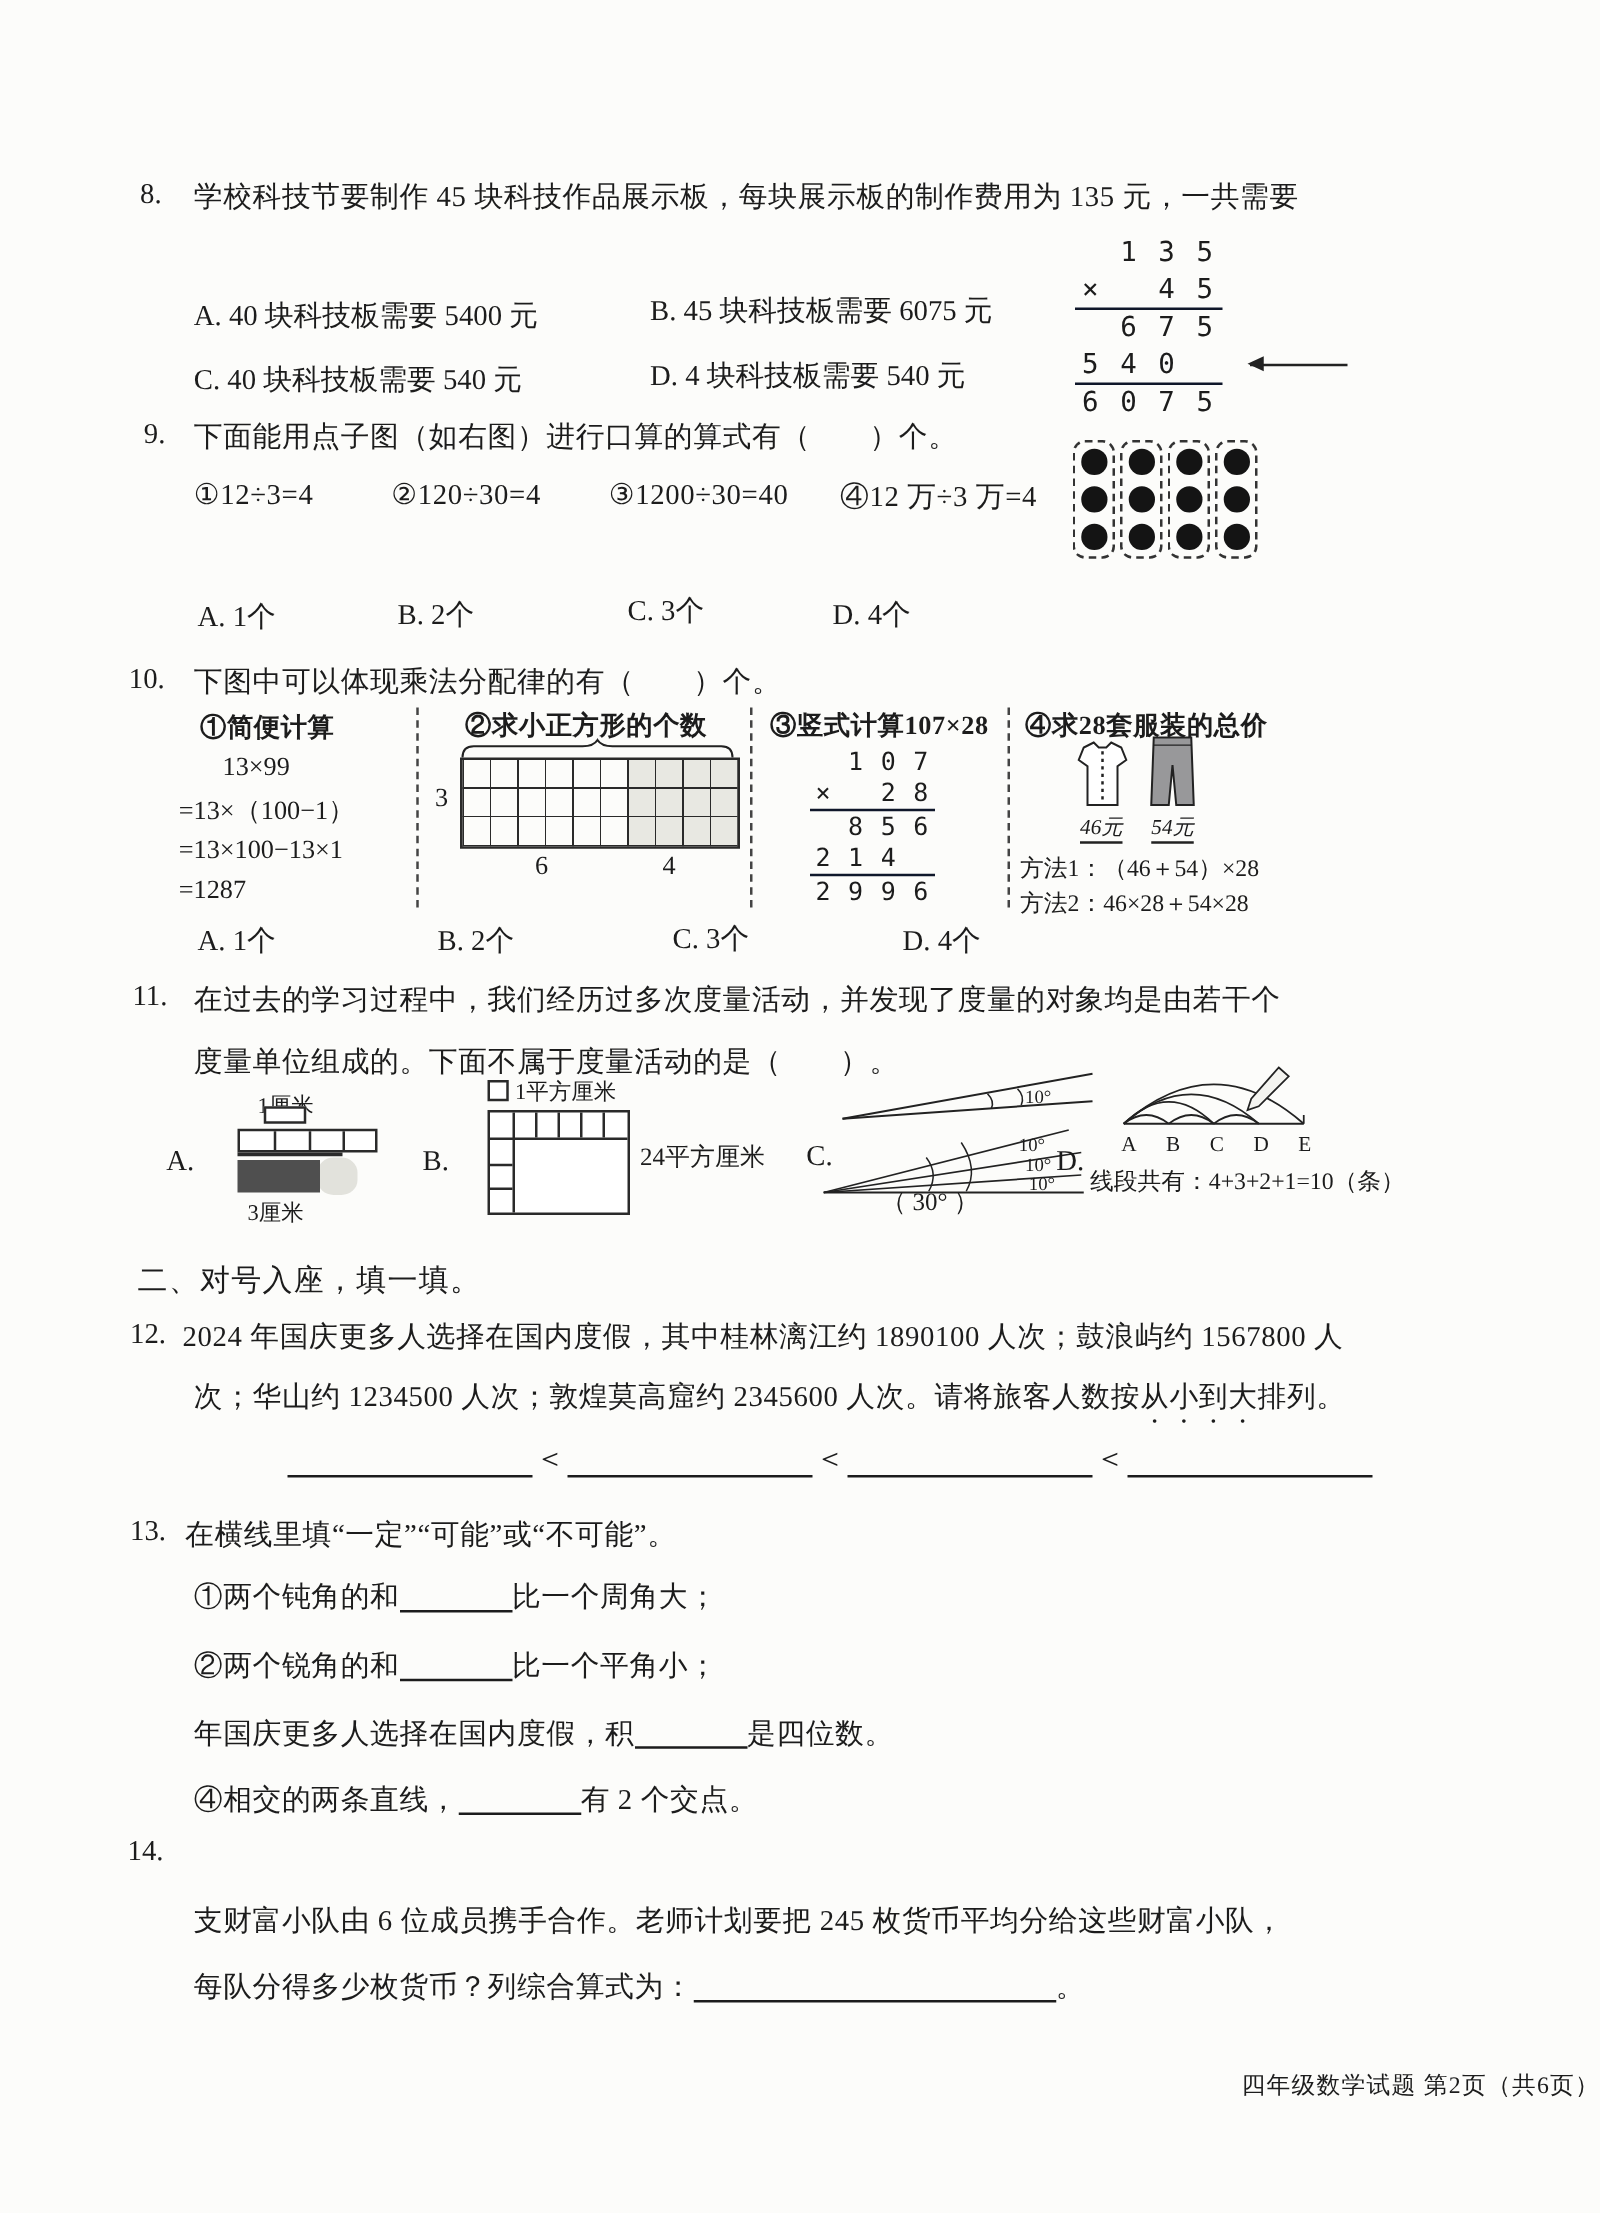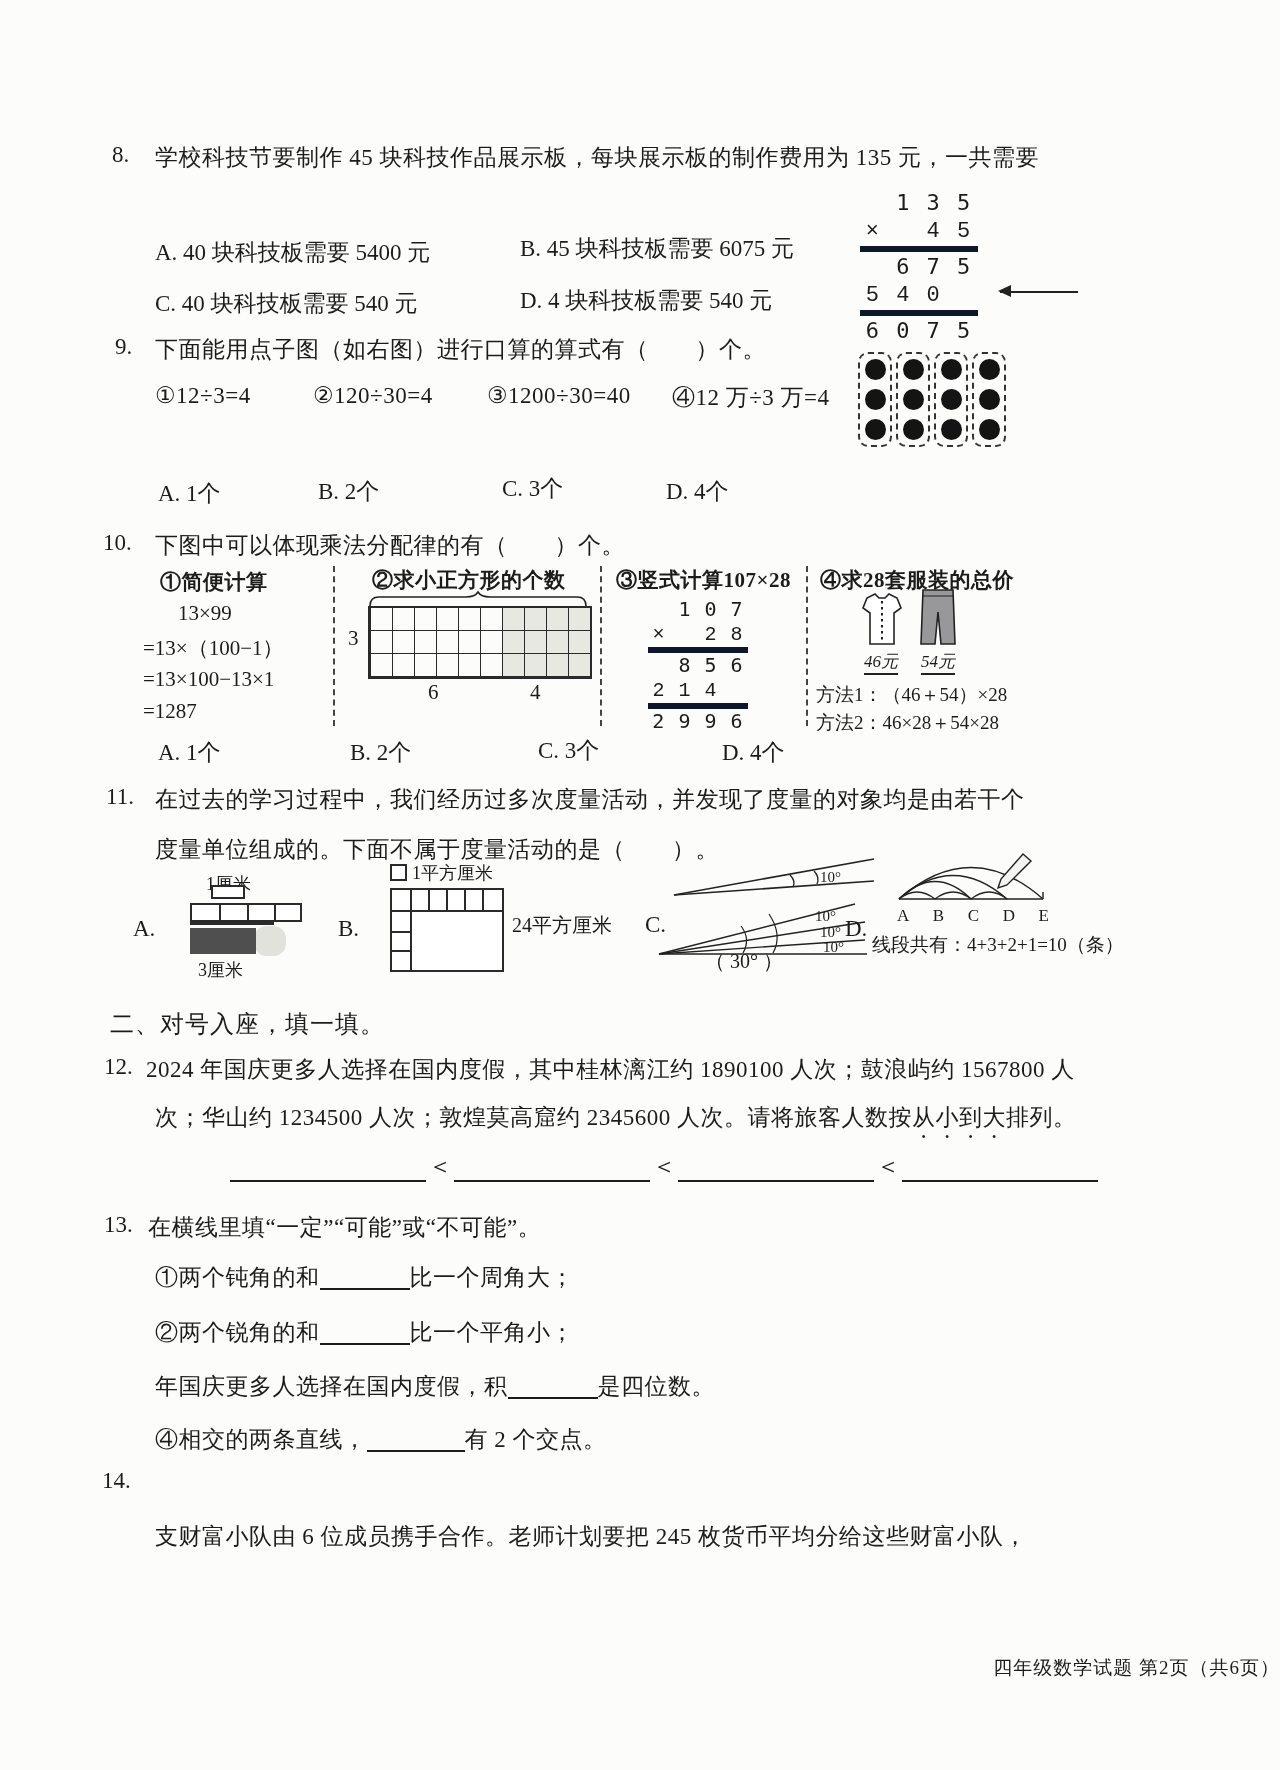--- a/index.html
+++ b/index.html
@@ -17,21 +17,21 @@
   .em-dots{
     -webkit-text-emphasis:filled dot #1c1c1c; -webkit-text-emphasis-position:under left;
     text-emphasis:filled dot #1c1c1c; text-emphasis-position:under left;
   }
   .blank { display:inline-block; border-bottom:2px solid #1c1c1c; height:24px; vertical-align:-5px; }
   
   .vmult { position:absolute; font-family:"DejaVu Sans Mono",monospace; text-align:center; }
   .vmult div { white-space:pre; }
   .vm8  { font-size:22px; letter-spacing:2px; line-height:29px; width:118px; }
   .vm10 { font-size:20px; letter-spacing:1px;  line-height:25px; width:100px; }
-  .vm-ul{ border-bottom:6px solid #0f172a;font-family:Liberation Mono, monospace; }
+  .vm-ul{ border-bottom:2px solid #0f172a; }
   .arrow-left { position:absolute; height:2px; background:#222; }
   .arrow-left i { position:absolute; left:-2px; top:-6px; width:0; height:0; display:block;
     border-top:6px solid transparent; border-bottom:6px solid transparent; border-right:13px solid #222; }
   
   .dotgrid { position:absolute; display:flex; gap:4px; }
   .dotcol  { width:30px; border:2px dashed #333; border-radius:10px; padding:5px 0;
              display:flex; flex-direction:column; align-items:center; gap:9px; }
   .dot { width:21px; height:21px; border-radius:50%; background:#141414; }
   
   .vsep { position:absolute; border-left:2px dashed #444; width:0; }
@@ -254,16 +254,17 @@
 
   <div class="t qnum" style="left:104px;top:1212px">13.</div>
   <div class="t qtext" style="left:148px;top:1212px">在横线里填“一定”“可能”或“不可能”。</div>
   <div class="t qtext" style="left:155px;top:1262px"><span>①两个钝角的和</span><span class="blank" style="width:90px"></span><span>比一个周角大；</span></div>
   <div class="t qtext" style="left:155px;top:1317px"><span>②两个锐角的和</span><span class="blank" style="width:90px"></span><span>比一个平角小；</span></div>
   <div class="t qtext" style="left:155px;top:1371px"><span>年国庆更多人选择在国内度假，积</span><span class="blank" style="width:90px"></span><span>是四位数。</span></div>
   <div class="t qtext" style="left:155px;top:1424px"><span>④相交的两条直线，</span><span class="blank" style="width:98px"></span><span>有 2 个交点。</span></div>
 
   <div class="t qnum" style="left:102px;top:1468px">14.</div>
   <div class="t qtext" style="left:155px;top:1521px">支财富小队由 6 位成员携手合作。老师计划要把 245 枚货币平均分给这些财富小队，</div>
+  <div class="t qtext" style="left:155px;top:1574px"><span>每队分得多少枚货币？列综合算式为：</span><span class="blank" style="width:290px"></span><span>。</span></div>
 
   <div class="footer" style="top:1655px">四年级数学试题 第2页（共6页）</div>
 
 </div>
 
 </body></html>

